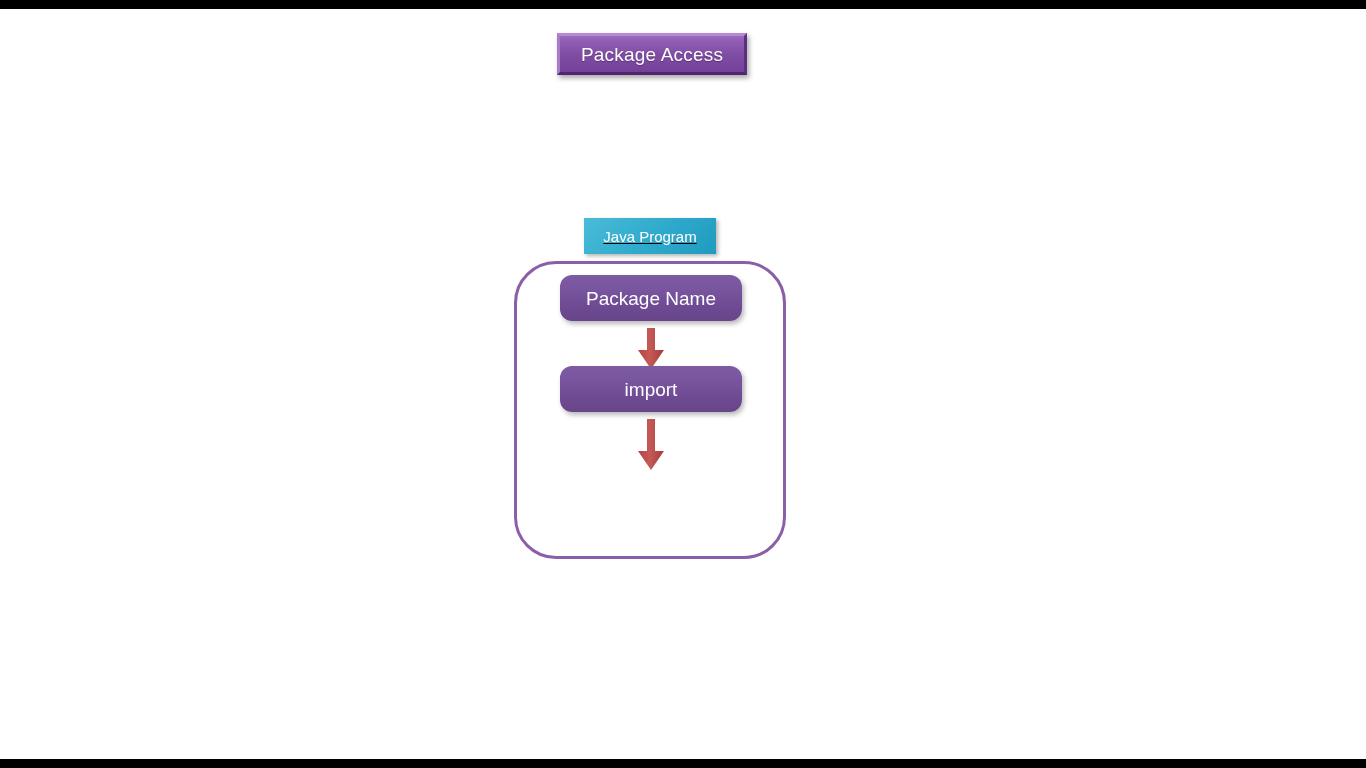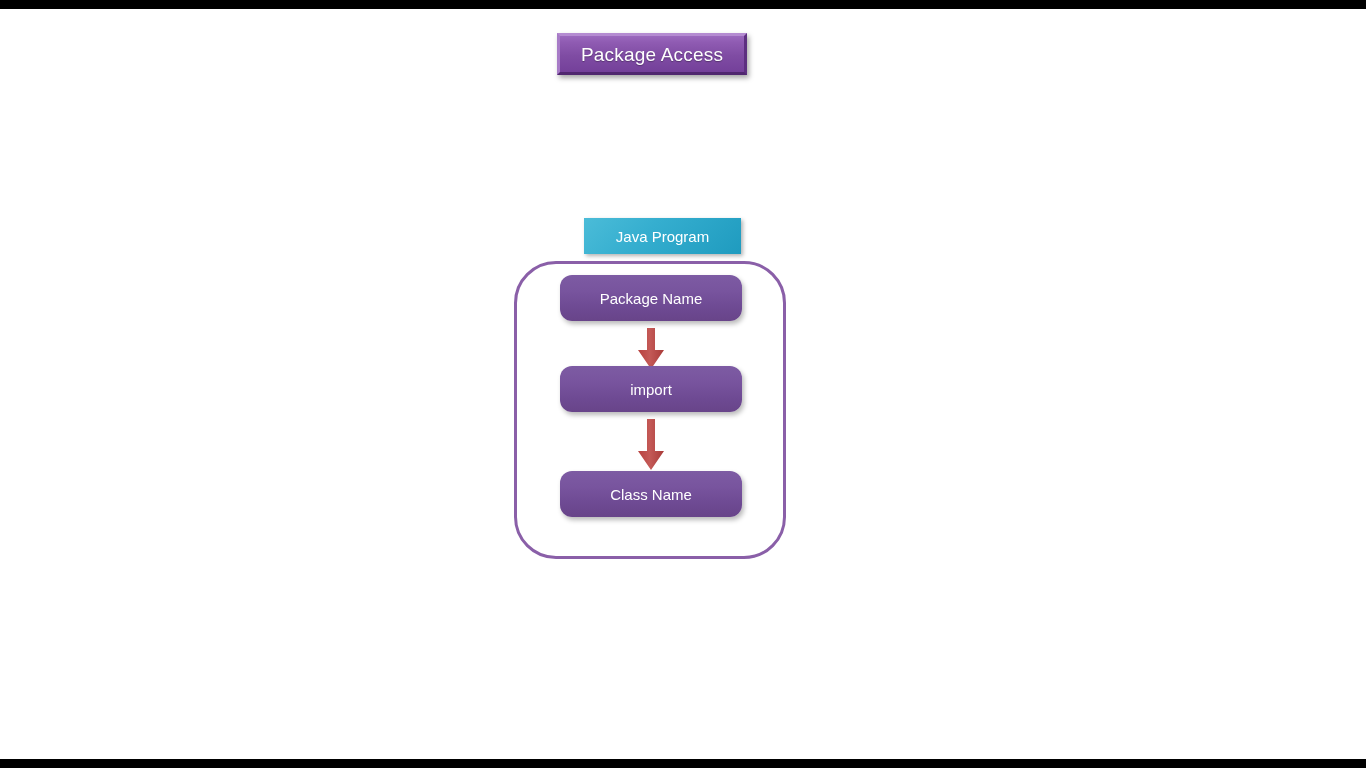--- a/index.html
+++ b/index.html
@@ -68,31 +68,32 @@
     line-height: 1;
     text-shadow: 0 1px 1px rgba(0,0,0,0.30);
     white-space: nowrap;
   }
 
   
   .java-tag {
     position: absolute;
     left: 584px;
     top: 191px;
-    width: 157px;
+    width: 132px;
     height: 36px;
     box-sizing: border-box;
     background: linear-gradient(135deg,
                 #4bbcd8 0%,
                 #35aecf 40%,
                 #1f9bbf 100%);
     display: flex;
     align-items: center;
     justify-content: center;
     box-shadow: 2px 2px 4px rgba(0,0,0,0.30);
+    text-decoration: underline;
   }
   .java-tag .java-text {
     color: #ffffff;
     font-size: 15px;
     font-weight: 400;
     line-height: 1;
     white-space: nowrap;
   }
 
   
@@ -121,21 +122,21 @@
                 #78549e 35%,
                 #6e4a93 70%,
                 #684489 100%);
     display: flex;
     align-items: center;
     justify-content: center;
     box-shadow: 2px 3px 5px rgba(0,0,0,0.28);
   }
   .step-box .step-text {
     color: #ffffff;
-    font-size: 15px;
+    font-size: 19px;
     font-weight: 400;
     line-height: 1;
     white-space: nowrap;
   }
   .step-package { top: 248px; }
   .step-import  { top: 339px; text-align: center; }
   .step-class   { top: 444px; }
 
   
   .arrow {
@@ -189,19 +190,16 @@
         <linearGradient id="arrowGrad2" x1="0" y1="0" x2="1" y2="0">
           <stop offset="0%" stop-color="#b8413f"></stop>
           <stop offset="45%" stop-color="#c45a57"></stop>
           <stop offset="100%" stop-color="#a93b39"></stop>
         </linearGradient>
       </defs>
       <polygon points="14,0 22,0 22,32 31,32 18,51 5,32 14,32" fill="url(#arrowGrad2)"></polygon>
     </svg>
   </div>
 
-  <div class="step-box step-class">
-    <span class="step-text">Class Name</span>
-  </div>
 
 </div>
 
 <div class="bar bar-bottom"></div>
 
 </body></html>

